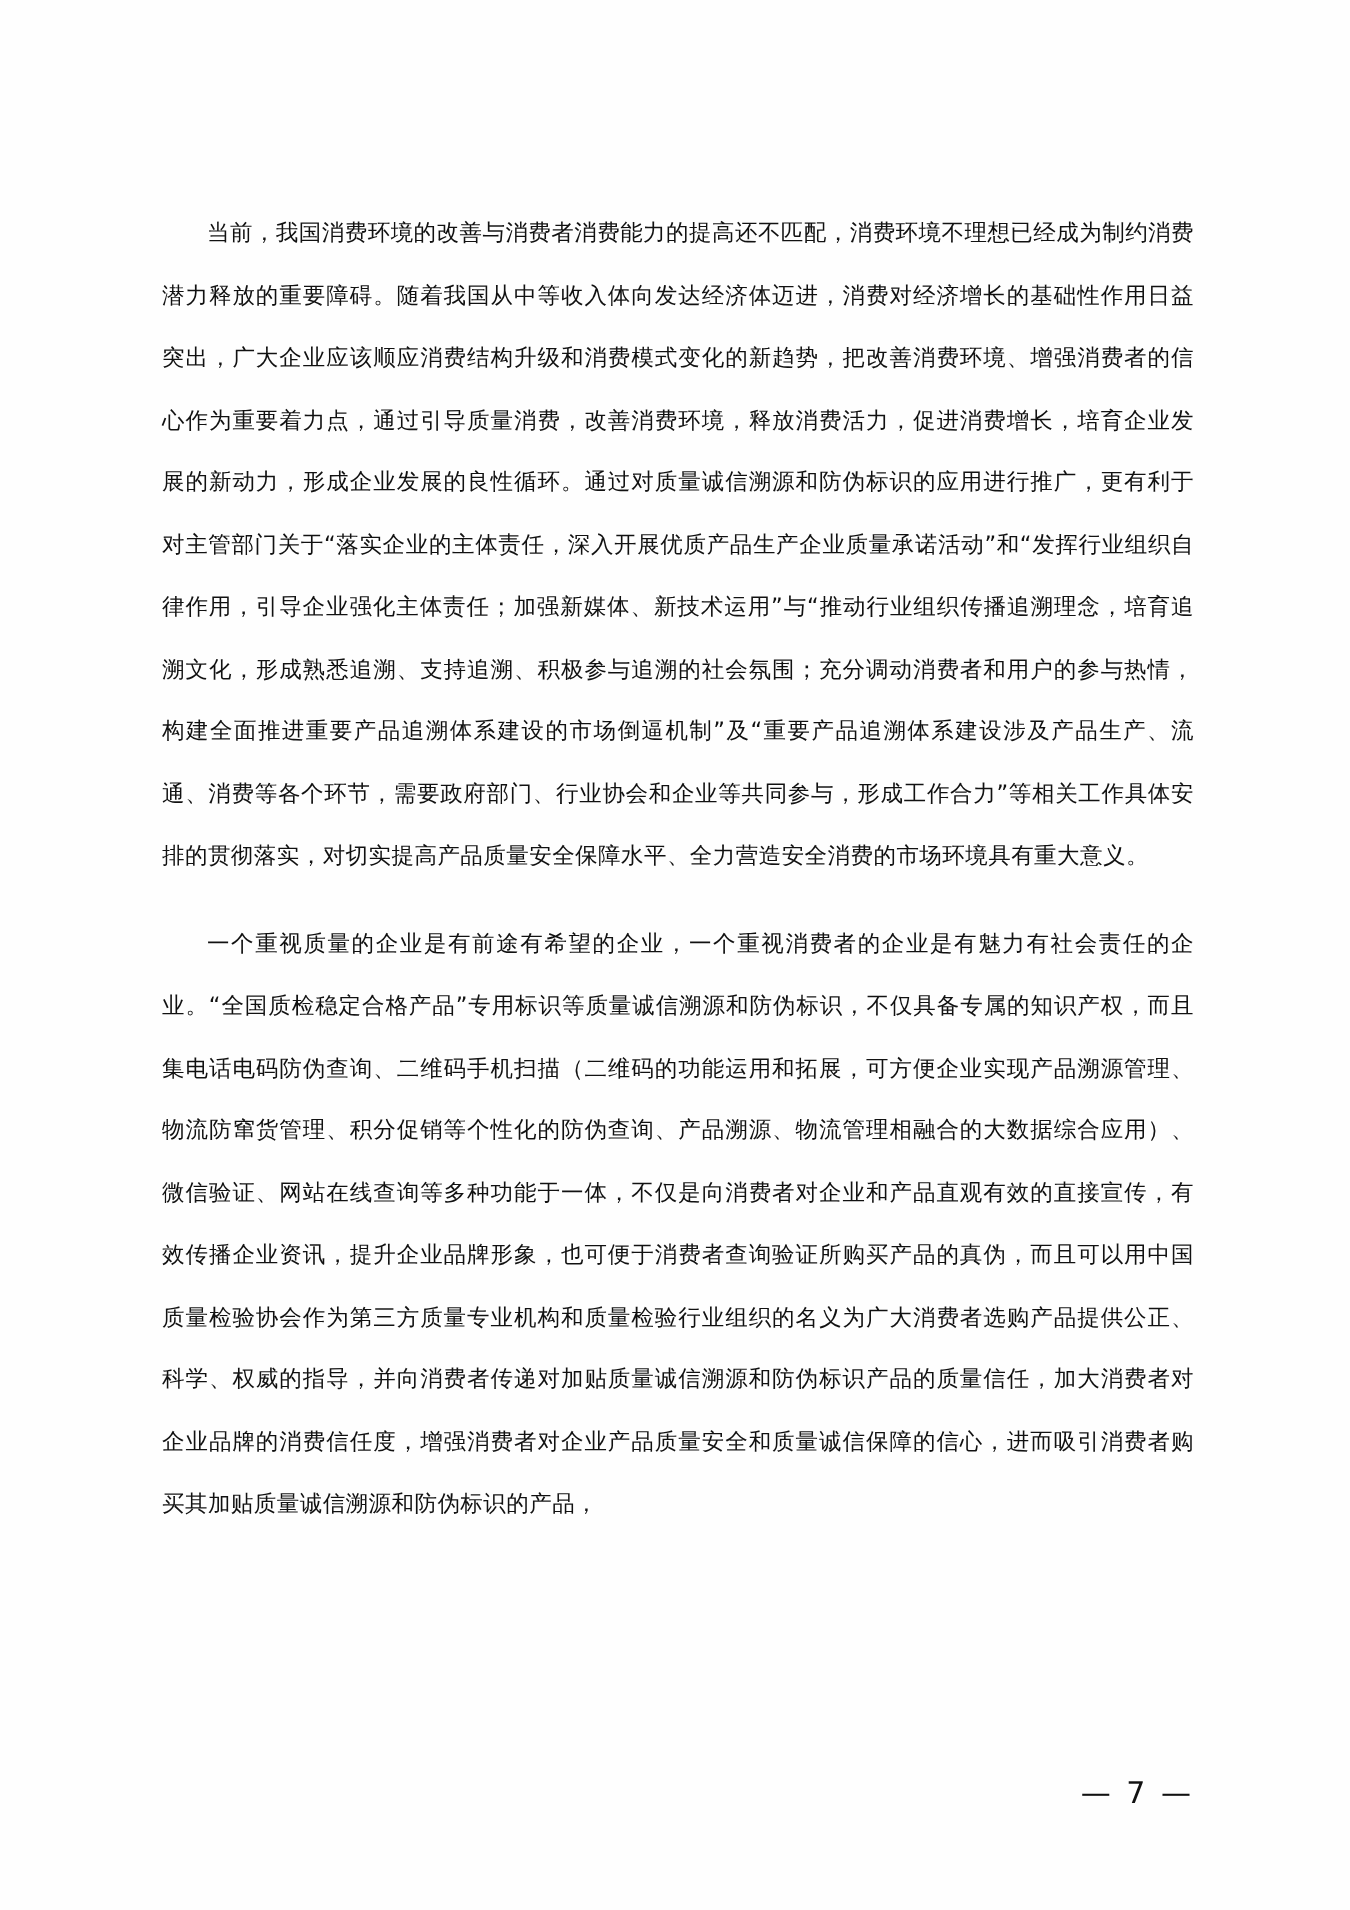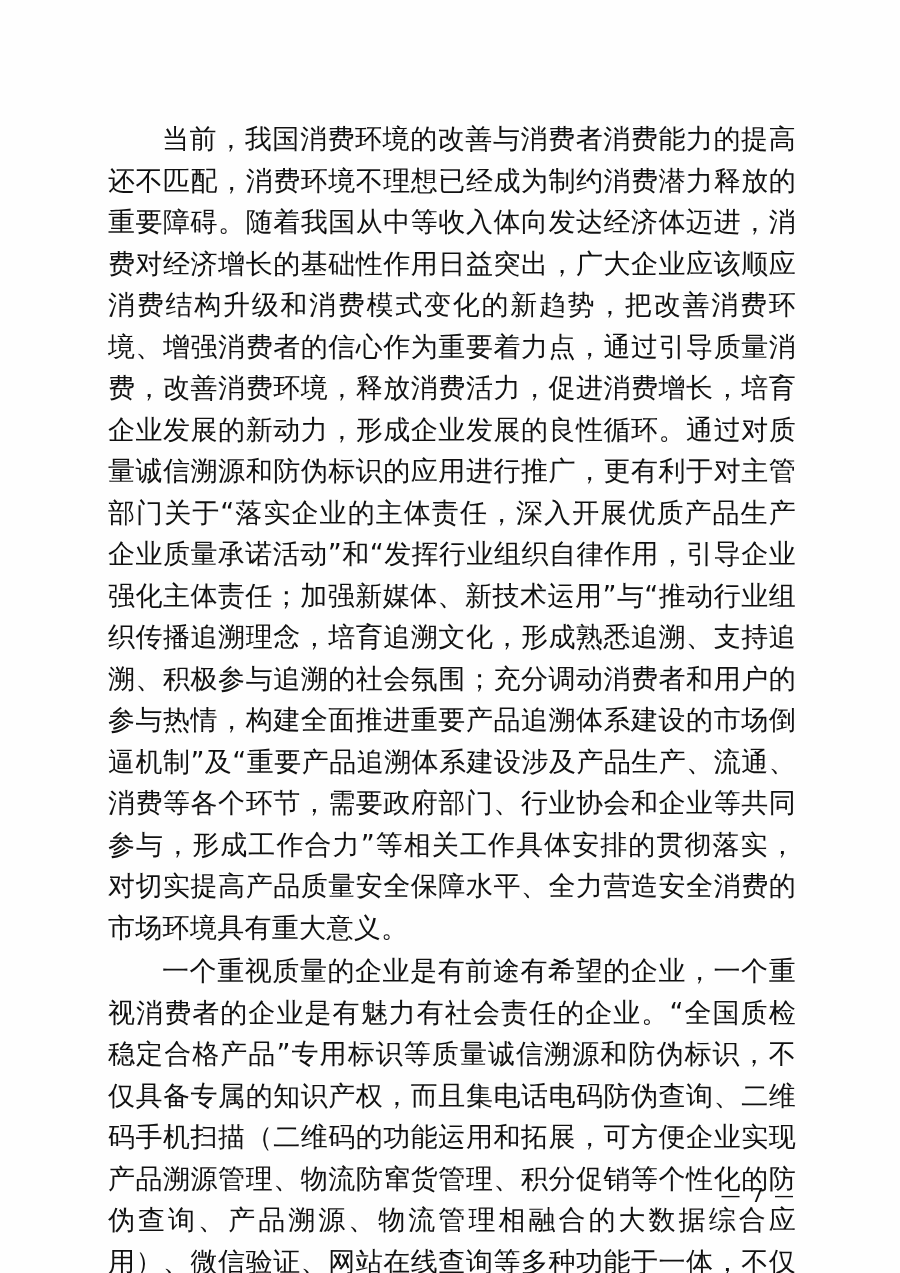--- a/index.html
+++ b/index.html
@@ -24,22 +24,22 @@
     background: #fefefe;
     box-sizing: border-box;
   }
   .page-body {
     position: absolute;
     left: 108px;
     top: 118px;
     width: 688px;
   }
   p.para {
-    margin: 0 0 2px 0;
-    font-size: 27px;
+    margin: 17px 0 2px 0;
+    font-size: 15px;
     line-height: 41.5px;
     text-align: justify;
     text-justify: inter-ideograph;
     text-indent: 2em;
     letter-spacing: 0.3px;
     color: #111111;
     font-family: "DejaVu Sans", "Liberation Sans", sans-serif;
     font-weight: 400;
   }
   .page-footer {

